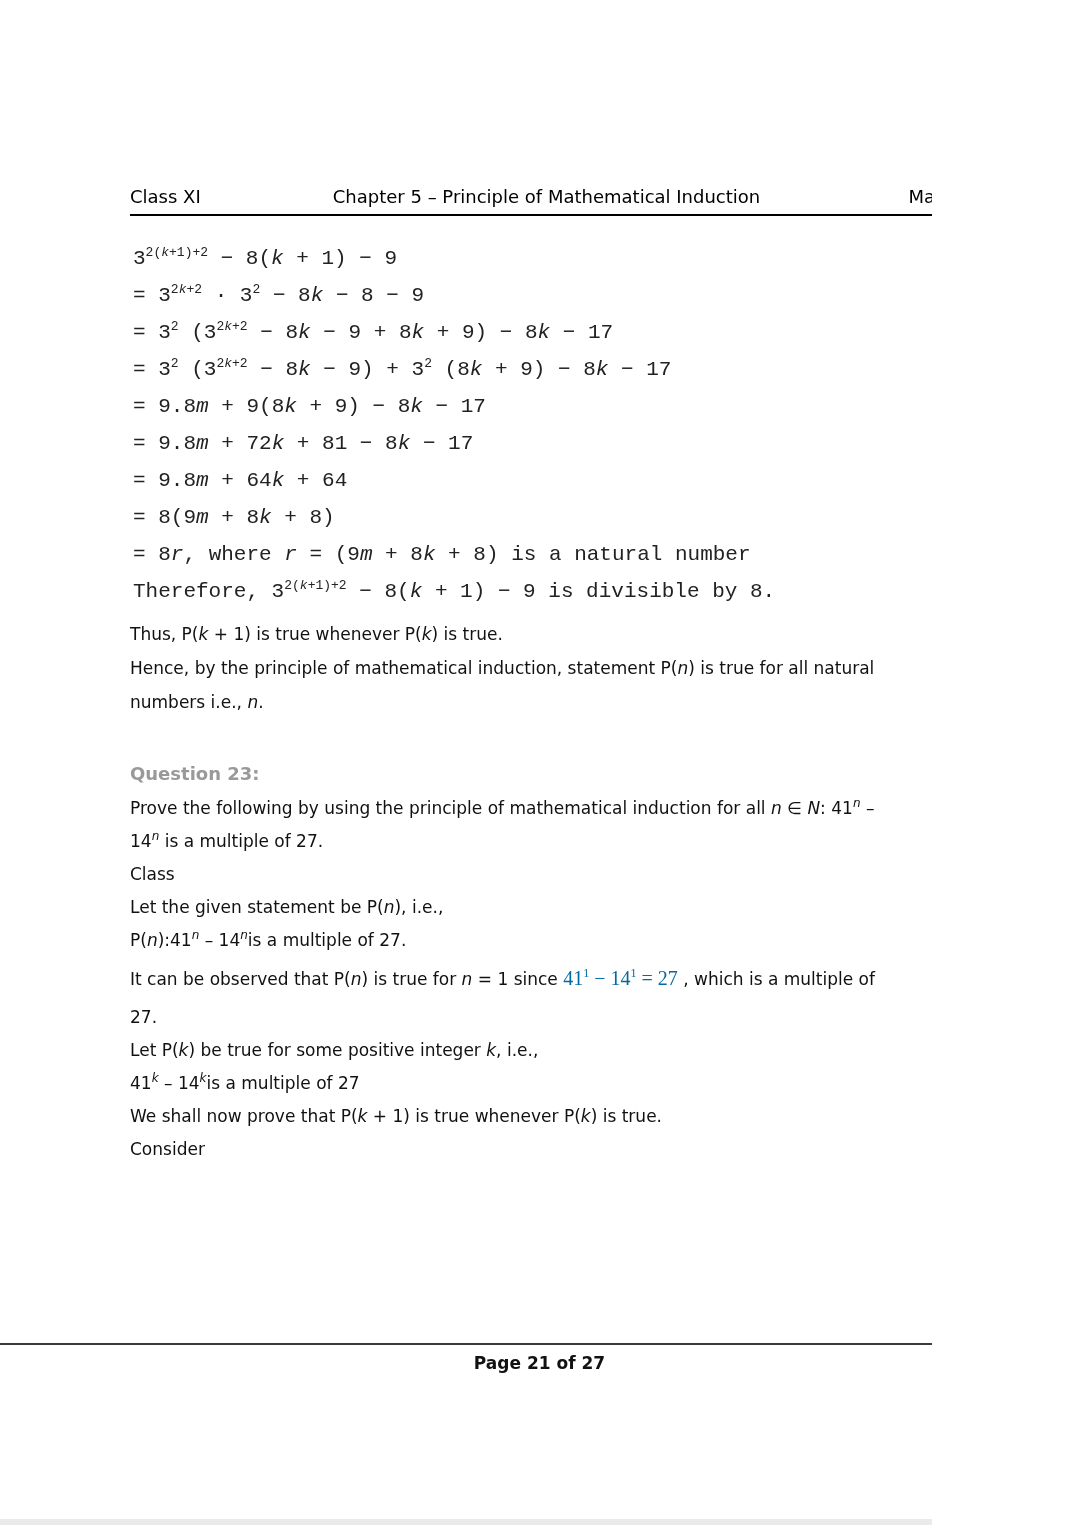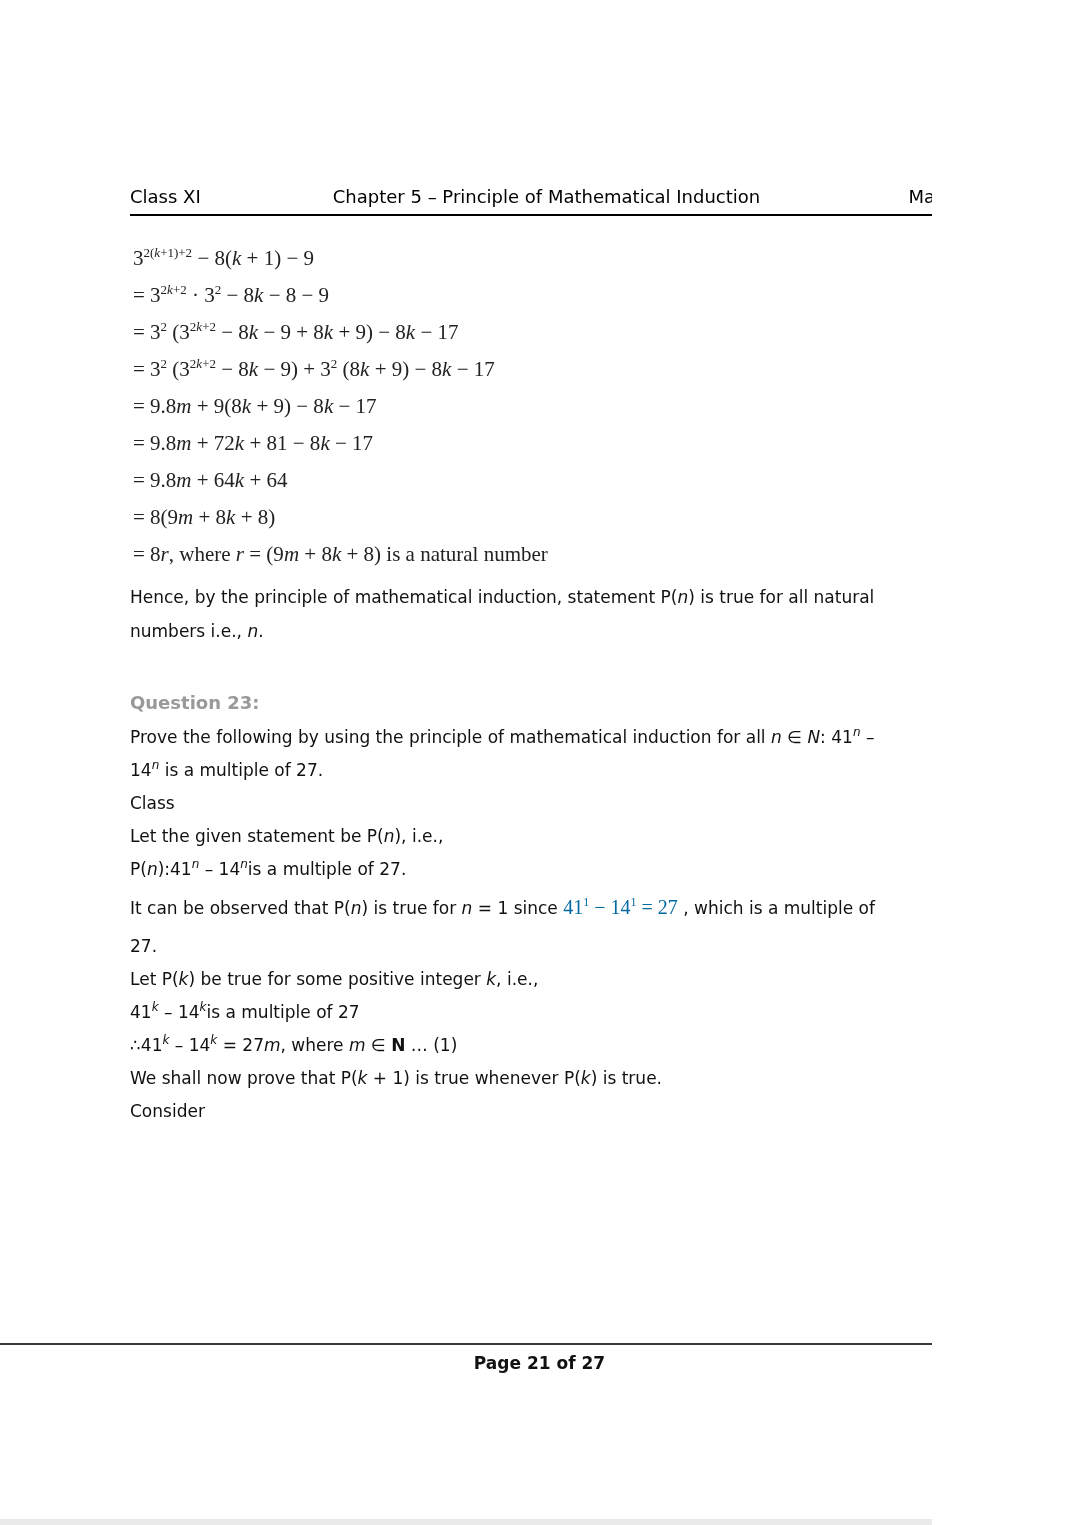--- a/index.html
+++ b/index.html
@@ -19,21 +19,21 @@
     font-size:18px;color:#000;
     padding-bottom:7px;border-bottom:2px solid #000;
   }
   .header .h-left{justify-self:start;}
   .header .h-center{justify-self:center;}
   .header .h-right{justify-self:end;}
 
   
   .math-block{
     margin-top:24px;margin-left:3px;
-    font-family:Liberation Serif, serif;
+    font-family:Liberation Mono, monospace;
     font-size:21px;color:#222222;
   }
   .mline{height:37px;line-height:37px;white-space:nowrap;}
   .math-block sup,.formula sup{font-size:13px;line-height:0;}
 
   
   .para{margin-top:7px;font-size:17px;line-height:34px;color:#111;}
   .q-heading{margin-top:44px;font-size:18px;font-weight:bold;color:#999999;}
   .q-body{margin-top:8px;font-size:17px;color:#111;}
   .bline{line-height:33px;}
@@ -66,40 +66,41 @@
     <div class="math-block">
       <div class="mline">3<sup>2(<i>k</i>+1)+2</sup> − 8(<i>k</i> + 1) − 9</div>
       <div class="mline">= 3<sup>2<i>k</i>+2</sup> · 3<sup>2</sup> − 8<i>k</i> − 8 − 9</div>
       <div class="mline">= 3<sup>2</sup> (3<sup>2<i>k</i>+2</sup> − 8<i>k</i> − 9 + 8<i>k</i> + 9) − 8<i>k</i> − 17</div>
       <div class="mline">= 3<sup>2</sup> (3<sup>2<i>k</i>+2</sup> − 8<i>k</i> − 9) + 3<sup>2</sup> (8<i>k</i> + 9) − 8<i>k</i> − 17</div>
       <div class="mline">= 9.8<i>m</i> + 9(8<i>k</i> + 9) − 8<i>k</i> − 17</div>
       <div class="mline">= 9.8<i>m</i> + 72<i>k</i> + 81 − 8<i>k</i> − 17</div>
       <div class="mline">= 9.8<i>m</i> + 64<i>k</i> + 64</div>
       <div class="mline">= 8(9<i>m</i> + 8<i>k</i> + 8)</div>
       <div class="mline">= 8<i>r</i>,  where <i>r</i> = (9<i>m</i> + 8<i>k</i> + 8)  is a natural number</div>
+      <div class="mline">Therefore, 3<sup>2(<i>k</i>+1)+2</sup> − 8(<i>k</i> + 1) − 9 is divisible by 8.</div>
     </div>
 
     <div class="para">
+      <div>Thus, P(<i>k</i> + 1) is true whenever P(<i>k</i>) is true.</div>
       <div>Hence, by the principle of mathematical induction, statement P(<i>n</i>) is true for all natural</div>
       <div>numbers i.e., <i>n</i>.</div>
     </div>
 
     <div class="q-heading">Question 23:</div>
 
     <div class="q-body">
       <div class="bline">Prove the following by using the principle of mathematical induction for all <i>n</i> ∈ <i>N</i>: 41<sup><i>n</i></sup> –</div>
       <div class="bline">14<sup><i>n</i></sup> is a multiple of 27.</div>
       <div class="bline">Class</div>
       <div class="bline">Let the given statement be P(<i>n</i>), i.e.,</div>
       <div class="bline">P(<i>n</i>):41<sup><i>n</i></sup> – 14<sup><i>n</i></sup>is a multiple of 27.</div>
       <div class="bline tall">It can be observed that P(<i>n</i>) is true for <i>n</i> = 1 since <span class="formula">41<sup>1</sup> − 14<sup>1</sup> = 27</span> , which is a multiple of</div>
       <div class="bline">27.</div>
       <div class="bline">Let P(<i>k</i>) be true for some positive integer <i>k</i>, i.e.,</div>
       <div class="bline">41<sup><i>k</i></sup> – 14<sup><i>k</i></sup>is a multiple of 27</div>
-      <div class="bline">∴41<sup><i>k</i></sup> – 14<sup><i>k</i></sup> = 27<i>m</i>, where <i>m</i> ∈ <b>N</b> … (1)</div>
       <div class="bline">We shall now prove that P(<i>k</i> + 1) is true whenever P(<i>k</i>) is true.</div>
       <div class="bline">Consider</div>
     </div>
 
   </div>
 
   <div class="footer">
     <div class="footer-rule"></div>
     <div class="page-number">Page 21 of 27</div>
   </div>

